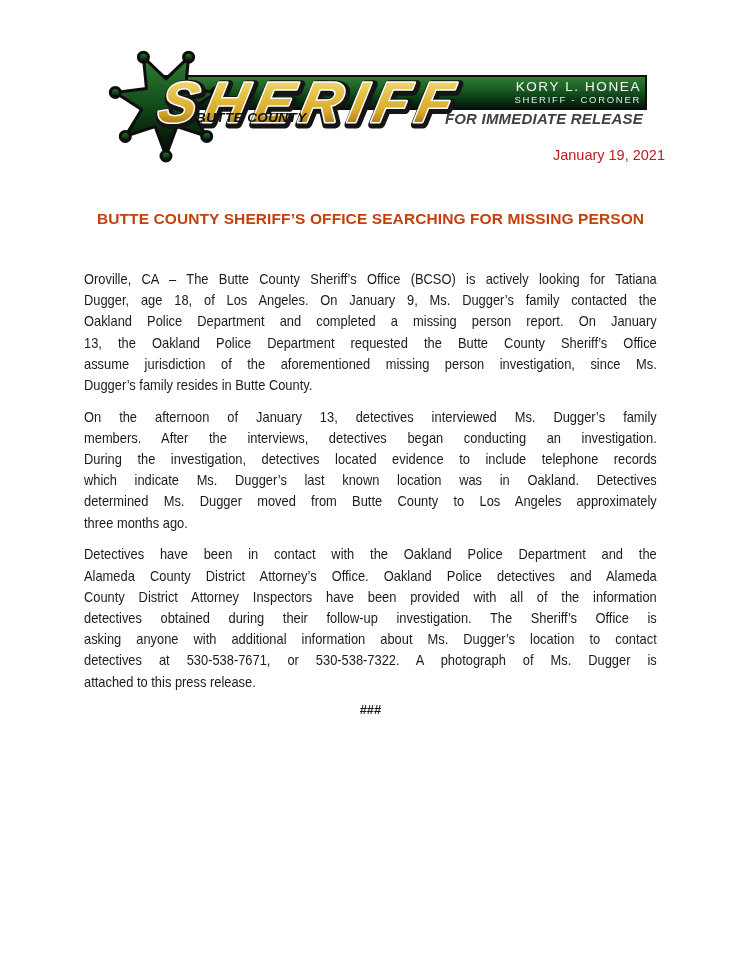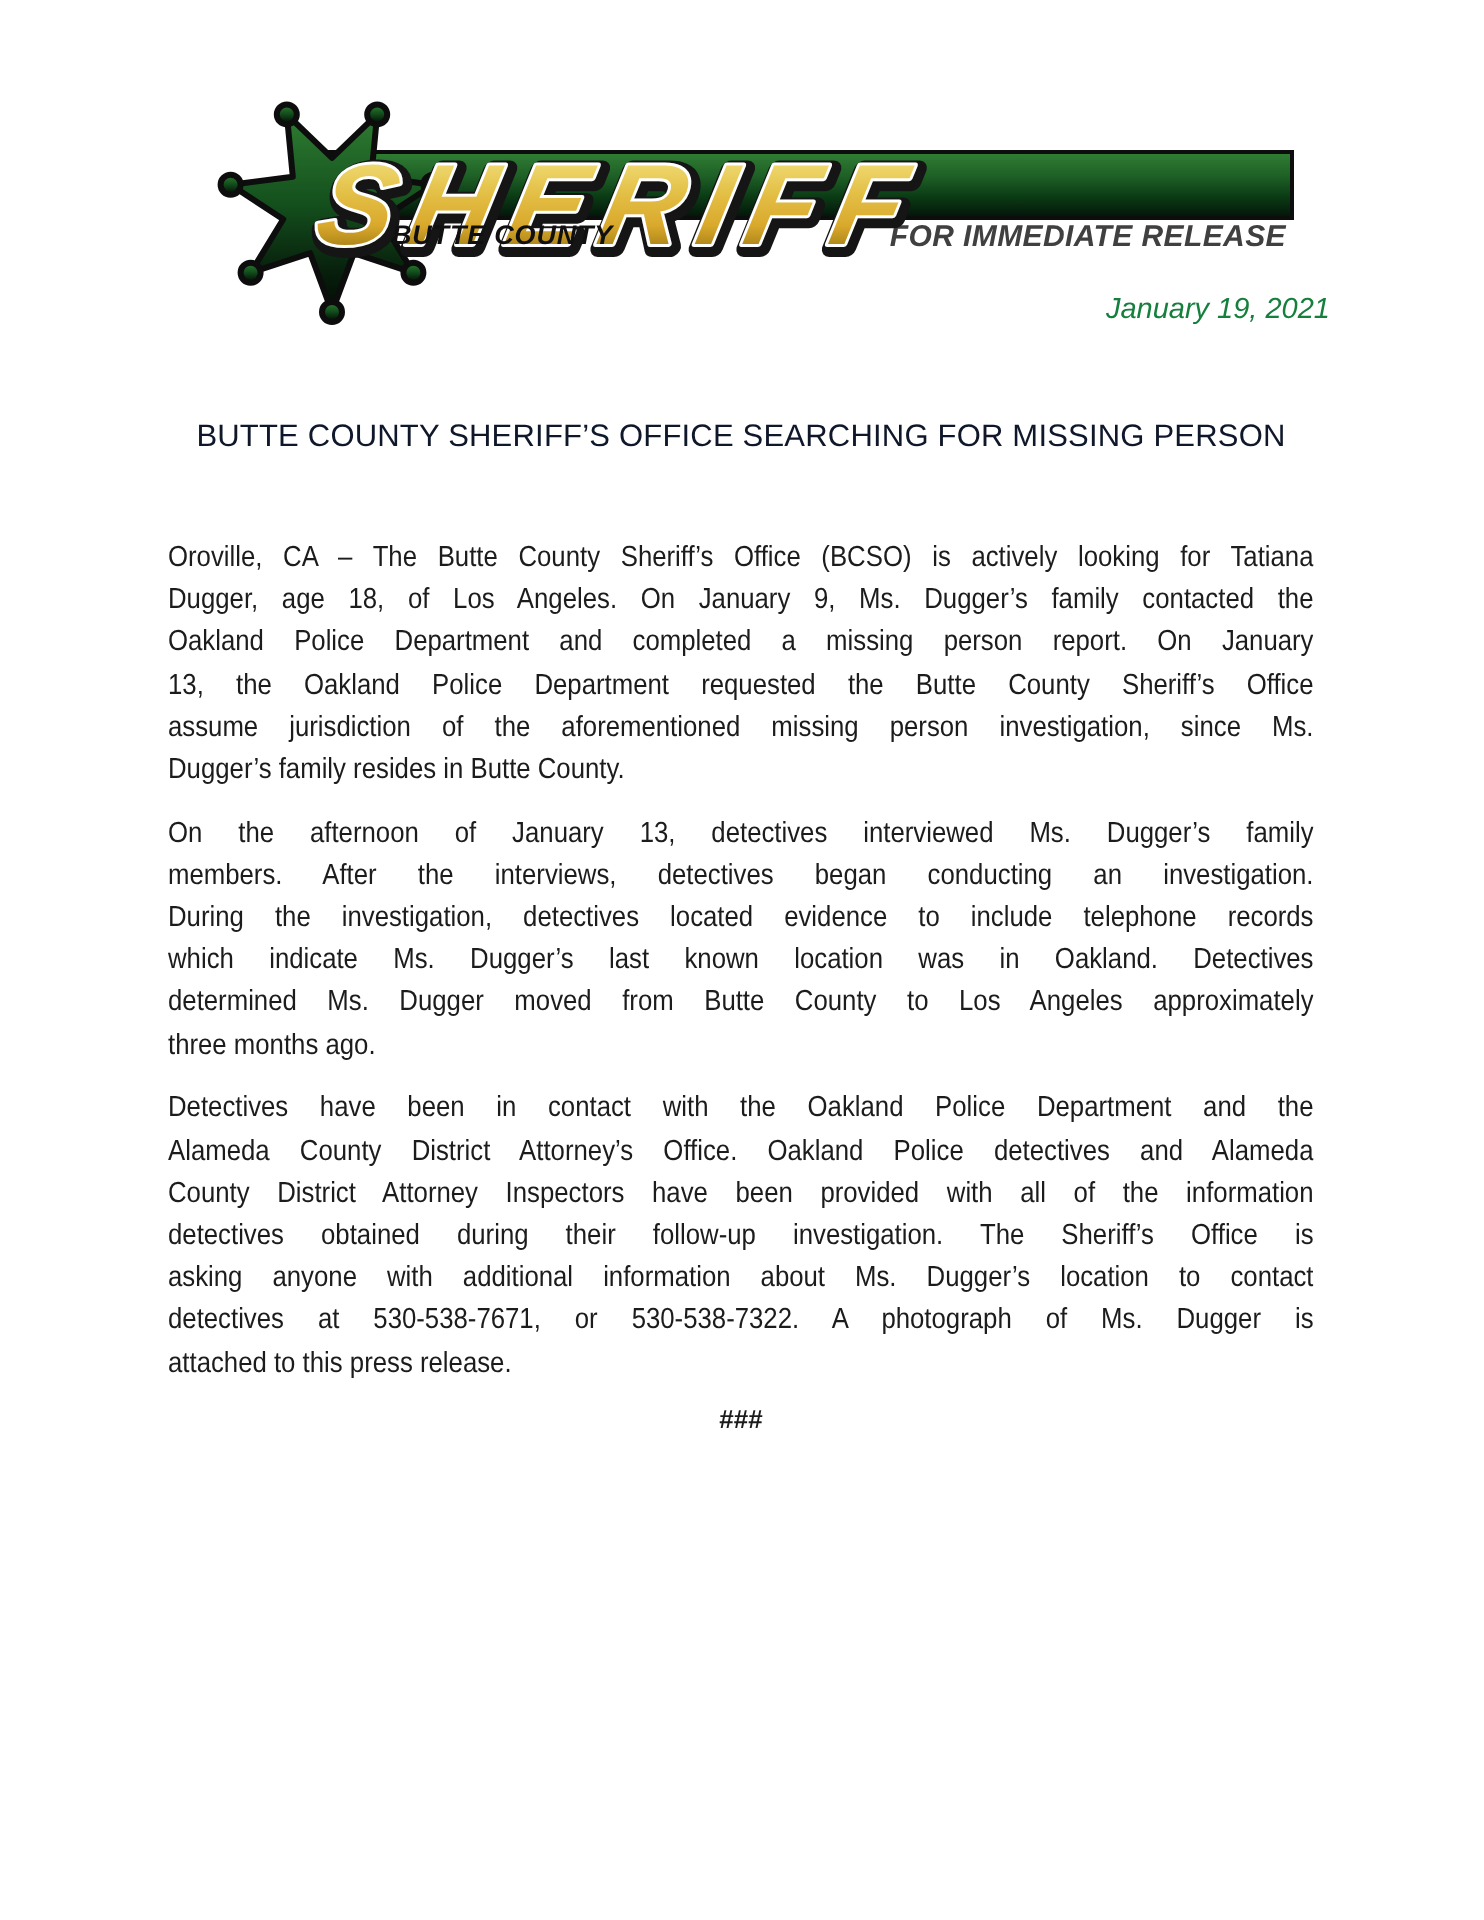--- a/index.html
+++ b/index.html
@@ -40,26 +40,26 @@
     font-style:italic;font-weight:800;font-size:13.5px;letter-spacing:.4px;color:#101010;
     white-space:nowrap;
   }
   .release{
     position:absolute;top:110px;right:99px;
     font-style:italic;font-weight:900;font-size:15px;letter-spacing:.2px;color:#404040;
     white-space:nowrap;
   }
   .date{
     position:absolute;top:147px;right:77px;
-    font-size:14.5px;color:#15803d;white-space:nowrap;font-style:italic;
+    font-size:14.5px;color:#b91c1c;white-space:nowrap;
   }
   
   .doc-title{
     position:absolute;top:210px;left:84px;width:573px;
-    text-align:center;font-weight:400;font-size:15.5px;letter-spacing:.1px;color:#0f172a;
+    text-align:center;font-weight:700;font-size:15.5px;letter-spacing:.1px;color:#c2410c;
   }
   .body-paragraphs{
     position:absolute;top:269px;left:84px;width:645px;
     transform:scaleX(0.888);transform-origin:left top;
   }
   .para{margin:0 0 10.6px 0;}
   .bline{
     font-size:14.5px;line-height:21.2px;height:21.2px;overflow:hidden;
     text-align:justify;text-align-last:justify;color:#1c1c1c;
   }
@@ -105,20 +105,24 @@
         <stop offset="0.65" style="stop-color:var(--gold,#c79a1c)"></stop>
         <stop offset="1" style="stop-color:var(--gold_dark,#7d5d00)"></stop>
       </linearGradient>
     </defs>
     <g transform="translate(18,64) skewX(-12)">
       <text class="sheriff-back" x="2" y="2">SHERIFF</text>
       <text class="sheriff-front" x="0" y="0">SHERIFF</text>
     </g>
   </svg>
 
+  <div class="kory-block">
+    <div class="kory-name">KORY L. HONEA</div>
+    <div class="kory-title">SHERIFF - CORONER</div>
+  </div>
 
   <div class="butte-county">BUTTE COUNTY</div>
 
   <div class="release">FOR IMMEDIATE RELEASE</div>
 
   <div class="date">January 19, 2021</div>
 
   <div class="doc-title">BUTTE COUNTY SHERIFF’S OFFICE SEARCHING FOR MISSING PERSON</div>
 
   <div class="body-paragraphs">

